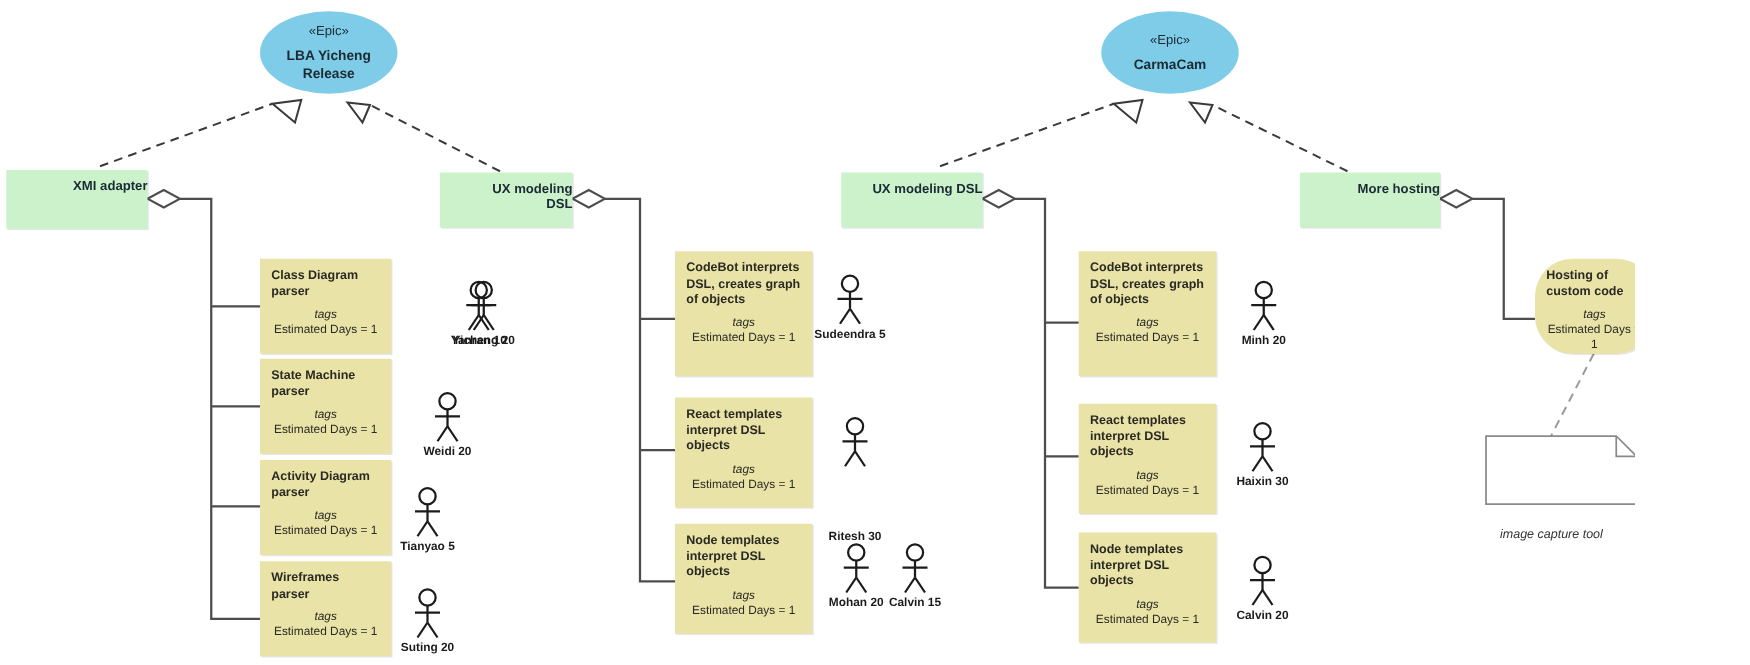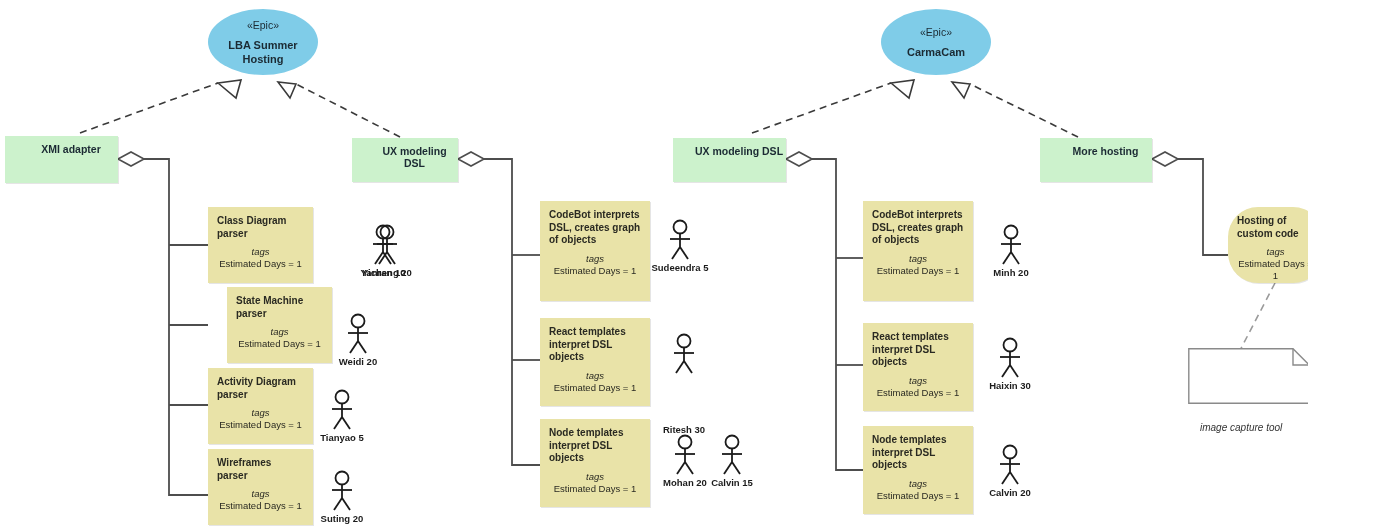--- a/index.html
+++ b/index.html
@@ -48,21 +48,21 @@
   }
 
   
   .feature {
     position: absolute;
     background: #CCF2CC;
     box-shadow: 1px 1px 0 rgba(0,0,0,0.10);
   }
   .feature .flabel {
     display: block;
-    text-align: center;
+    text-align: right;
     font-size: 10.5px;
     font-weight: bold;
     color: #1b2a33;
     padding-top: 7px;
     padding-left: 19px;
   }
 
   
   .story {
     position: absolute;
@@ -175,21 +175,21 @@
     <g>
       <polygon points="1152,159 1165,152 1178,159 1165,166" fill="#ffffff" stroke="#4d4d4d" stroke-width="1.6"></polygon>
       <path d="M1178,159 L1203,159 L1203,255 L1228,255" fill="none" stroke="#4d4d4d" stroke-width="1.8"></path>
     </g>
 
     <line x1="1275" y1="283" x2="1235" y2="360" stroke="#9a9a9a" stroke-width="1.6" stroke-dasharray="7,5"></line>
   </svg>
 
   <div class="epic" style="left:208px; top:9px; width:110px; height:66px;">
     <span class="stereo">«Epic»</span>
-    <span class="ename">LBA Summer Hosting</span>
+    <span class="ename">LBA Yicheng Release</span>
   </div>
 
   <div class="epic" style="left:881px; top:9px; width:110px; height:66px;">
     <span class="stereo">«Epic»</span>
     <span class="ename">CarmaCam</span>
   </div>
 
   <div class="feature" style="left:5px; top:136px; width:113px; height:47px;">
     <span class="flabel">XMI adapter</span>
   </div>
@@ -205,21 +205,21 @@
   <div class="feature" style="left:1040px; top:138px; width:112px; height:44px;">
     <span class="flabel">More hosting</span>
   </div>
 
   <div class="story" style="left:208px; top:207px; width:105px; height:76px;">
     <div class="title">Class Diagram parser</div>
     <div class="tags">tags</div>
     <div class="est">Estimated Days = 1</div>
   </div>
 
-  <div class="story" style="left:208px; top:287px; width:105px; height:76px;margin-left:19px;">
+  <div class="story" style="left:208px; top:287px; width:105px; height:76px;">
     <div class="title">State Machine parser</div>
     <div class="tags">tags</div>
     <div class="est">Estimated Days = 1</div>
   </div>
 
   <div class="story" style="left:208px; top:368px; width:105px; height:76px;">
     <div class="title">Activity Diagram parser</div>
     <div class="tags">tags</div>
     <div class="est">Estimated Days = 1</div>
   </div>

